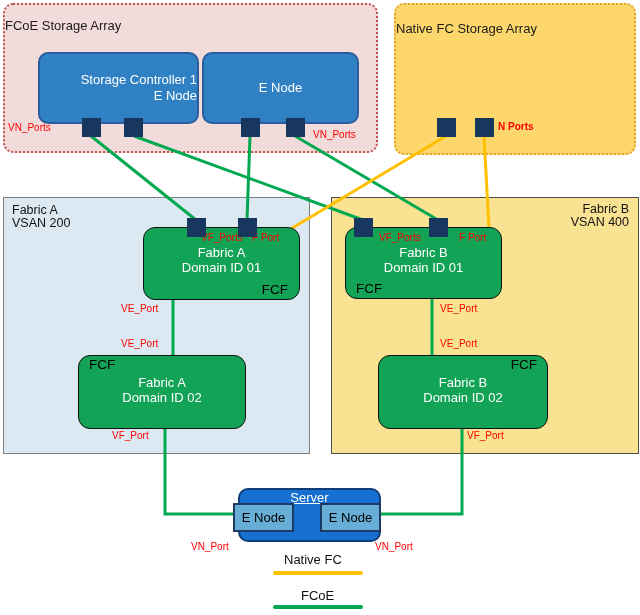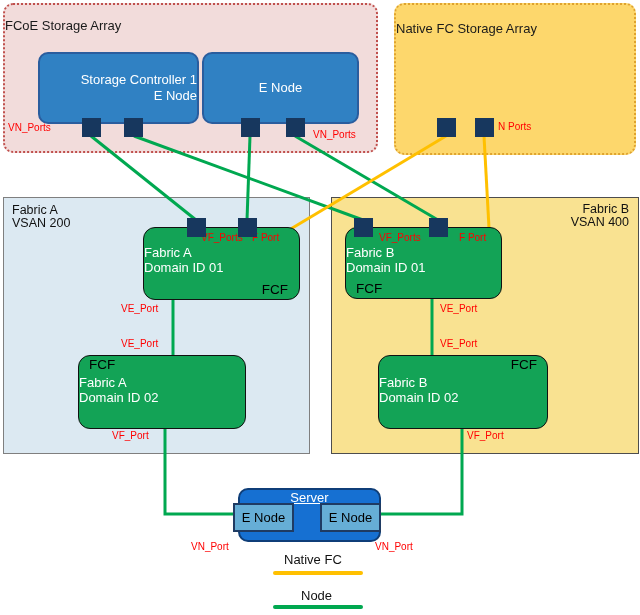--- a/index.html
+++ b/index.html
@@ -29,21 +29,21 @@
   .blue-box{
     position:absolute;border-radius:10px;z-index:6;
     background:var(--controller-blue,#3081C3);border:2px solid #2A5D9E;
     display:flex;flex-direction:column;align-items:center;justify-content:center;
     color:#ffffff;font-size:13px;line-height:16px;text-align:center;
   }
   .blue-box.native{background:var(--native-controller-blue,#4E96BE);border-color:#27597A;}
   .green-box{
     position:absolute;border-radius:12px;z-index:6;
     background:var(--fcf-green,#13A356);border:1.5px solid #111111;
-    color:#ffffff;font-size:13px;line-height:15px;text-align:left;
+    color:#ffffff;font-size:13px;line-height:15px;text-align:center;
   }
   .green-box .center-text{position:absolute;left:0;right:0;}
   .fcf-label{position:absolute;color:#000000;font-size:13.5px;z-index:7;}
   .port{
     position:absolute;width:19px;height:19px;z-index:7;
     background:var(--port-navy,#17375E);
   }
   .red-label{
     position:absolute;color:var(--label-red,#FF0000);
     font-size:10px;white-space:nowrap;z-index:8;
@@ -123,21 +123,21 @@
 
   <div class="port" style="left:82px;top:118px;"></div>
   <div class="port" style="left:124px;top:118px;"></div>
   <div class="port" style="left:241px;top:118px;"></div>
   <div class="port" style="left:286px;top:118px;"></div>
   <div class="port" style="left:437px;top:118px;"></div>
   <div class="port" style="left:475px;top:118px;"></div>
 
   <div class="red-label" style="left:8px;top:122px;">VN_Ports</div>
   <div class="red-label" style="left:313px;top:129px;">VN_Ports</div>
-  <div class="red-label" style="left:498px;top:121px;">N Ports</div>
+  <div class="red-label" style="left:498px;top:121px;font-weight:bold;">N Ports</div>
 
   <div class="green-box" style="left:143px;top:227px;width:155px;height:71px;">
     <div class="red-label" style="left:57px;top:2px;">VF_Ports</div>
     <div class="red-label" style="left:108px;top:2px;">F Port</div>
     <div class="center-text" style="top:17px;">
       <div>Fabric A</div>
       <div>Domain ID 01</div>
     </div>
     <div class="fcf-label" style="right:11px;bottom:2px;">FCF</div>
   </div>
@@ -187,16 +187,16 @@
     <span>E Node</span>
   </div>
   <div class="enode-box" style="left:320px;top:503px;width:57px;height:25px;">
     <span>E Node</span>
   </div>
   <div class="red-label" style="left:191px;top:541px;">VN_Port</div>
   <div class="red-label" style="left:375px;top:541px;">VN_Port</div>
 
   <div class="legend-label" style="left:284px;top:552px;">Native FC</div>
   <div class="legend-line orange" style="left:273px;top:571px;width:90px;"></div>
-  <div class="legend-label" style="left:301px;top:588px;">Node</div>
+  <div class="legend-label" style="left:301px;top:588px;">FCoE</div>
   <div class="legend-line green" style="left:273px;top:605px;width:90px;"></div>
 
 </div>
 
 </body></html>

